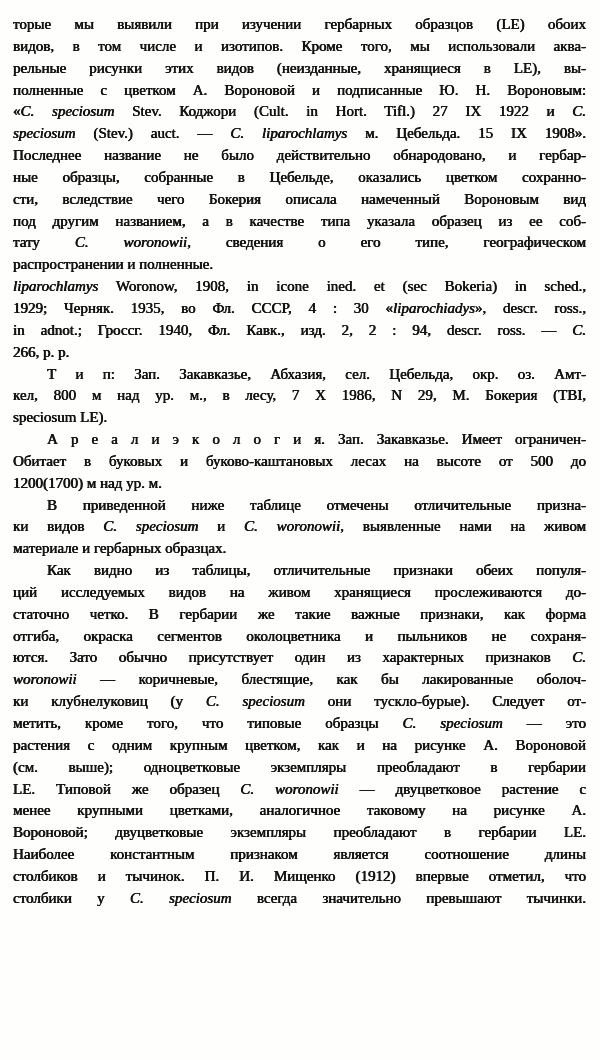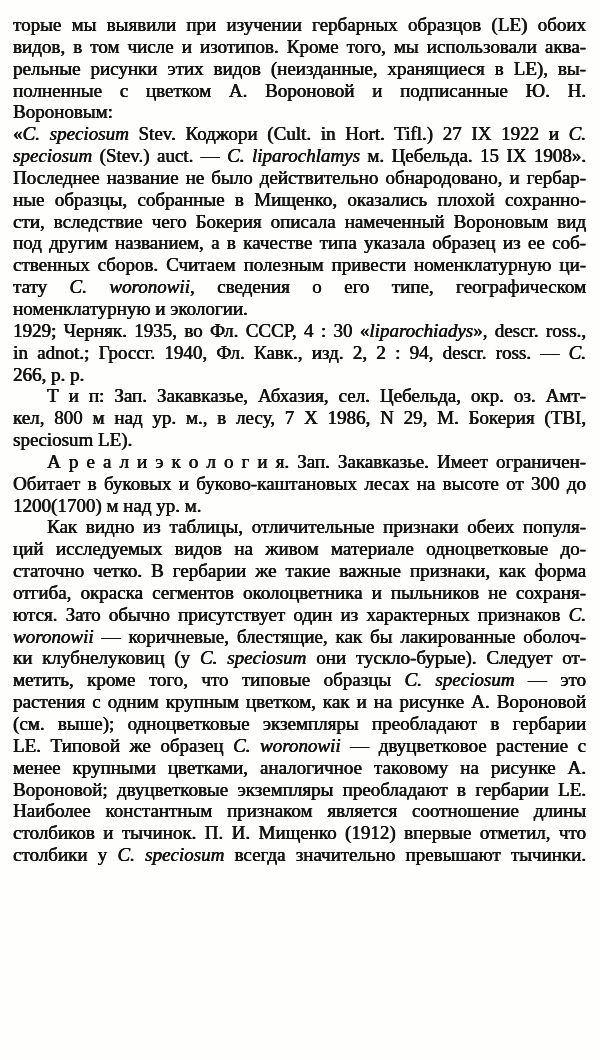--- a/index.html
+++ b/index.html
@@ -9,21 +9,21 @@
   }
   .page {
     position: relative;
     width: 600px;
     height: 1060px;
     box-sizing: border-box;
     background: #fefefd;
     padding: 14px 14px 16px 13px;
     overflow: hidden;
     font-family: "Liberation Serif", "DejaVu Serif", serif;
-    font-size: 19px;
+    font-size: 15px;
     line-height: 21.85px;
     color: #151515;
     
     text-shadow: 0.4px 0 0 currentColor, -0.15px 0 0 currentColor;
   }
   .paragraph { margin: 0; padding: 0; }
   .line {
     text-align: justify;
     text-align-last: justify;
     -moz-text-align-last: justify;
@@ -42,45 +42,50 @@
 
 <div class="page">
     <div class="paragraph">
       <div class="line">торые мы выявили при изучении гербарных образцов (LE) обоих</div>
       <div class="line">видов, в том числе и изотипов. Кроме того, мы использовали аква-</div>
       <div class="line">рельные рисунки этих видов (неизданные, хранящиеся в LE), вы-</div>
       <div class="line">полненные с цветком А. Вороновой и подписанные Ю. Н. Вороновым:</div>
       <div class="line">«<i>C. speciosum</i> Stev. Коджори (Cult. in Hort. Tifl.) 27 IX 1922 и <i>C.</i></div>
       <div class="line"><i>speciosum</i> (Stev.) auct. — <i>C. liparochlamys</i> м. Цебельда. 15 IX 1908».</div>
       <div class="line">Последнее название не было действительно обнародовано, и гербар-</div>
-      <div class="line">ные образцы, собранные в Мищенко, оказались плохой сохранно-</div>
+      <div class="line">ные образцы, собранные в Цебельде, оказались цветком сохранно-</div>
       <div class="line">сти, вследствие чего Бокерия описала намеченный Вороновым вид</div>
       <div class="line">под другим названием, а в качестве типа указала образец из ее соб-</div>
-      <div class="line">ственных сборов. Считаем полезным привести номенклатурную ци-</div>
       <div class="line">тату <i>C. woronowii</i>, сведения о его типе, географическом</div>
-      <div class="line plast">номенклатурную и экологии.</div>
+      <div class="line plast">распространении и полненные.</div>
     </div>
     <div class="paragraph">
+      <div class="line"><i>liparochlamys</i> Woronow, 1908, in icone ined. et (sec Bokeria) in sched.,</div>
       <div class="line">1929; Черняк. 1935, во Фл. СССР, 4 : 30 «<i>liparochiadys</i>», descr. ross.,</div>
       <div class="line">in adnot.; Гроссг. 1940, Фл. Кавк., изд. 2, 2 : 94, descr. ross. — <i>C.</i></div>
       <div class="line plast">266, p. p.</div>
     </div>
     <div class="paragraph">
       <div class="line indent">Т&nbsp;и&nbsp;п: Зап. Закавказье, Абхазия, сел. Цебельда, окр. оз. Амт-</div>
       <div class="line">кел, 800 м над ур. м., в лесу, 7 X 1986, N 29, М. Бокерия (TBI,</div>
       <div class="line plast">speciosum LE).</div>
     </div>
     <div class="paragraph">
       <div class="line indent">А&nbsp;р&nbsp;е&nbsp;а&nbsp;л и э&nbsp;к&nbsp;о&nbsp;л&nbsp;о&nbsp;г&nbsp;и&nbsp;я. Зап. Закавказье. Имеет ограничен-</div>
-      <div class="line">Обитает в буковых и буково-каштановых лесах на высоте от 300 до</div>
+      <div class="line">Обитает в буковых и буково-каштановых лесах на высоте от 500 до</div>
       <div class="line plast">1200(1700) м над ур. м.</div>
     </div>
     <div class="paragraph">
+      <div class="line indent">В приведенной ниже таблице отмечены отличительные призна-</div>
+      <div class="line">ки видов <i>C. speciosum</i> и <i>C. woronowii</i>, выявленные нами на живом</div>
+      <div class="line plast">материале и гербарных образцах.</div>
+    </div>
+    <div class="paragraph">
       <div class="line indent">Как видно из таблицы, отличительные признаки обеих популя-</div>
-      <div class="line">ций исследуемых видов на живом материале одноцветковые до-</div>
+      <div class="line">ций исследуемых видов на живом хранящиеся прослеживаются до-</div>
       <div class="line">статочно четко. В гербарии же такие важные признаки, как форма</div>
       <div class="line">отгиба, окраска сегментов околоцветника и пыльников не сохраня-</div>
       <div class="line">ются. Зато обычно присутствует один из характерных признаков <i>C.</i></div>
       <div class="line"><i>woronowii</i> — коричневые, блестящие, как бы лакированные оболоч-</div>
       <div class="line">ки клубнелуковиц (у <i>C. speciosum</i> они тускло-бурые). Следует от-</div>
       <div class="line">метить, кроме того, что типовые образцы <i>C. speciosum</i> — это</div>
       <div class="line">растения с одним крупным цветком, как и на рисунке А. Вороновой</div>
       <div class="line">(см. выше); одноцветковые экземпляры преобладают в гербарии</div>
       <div class="line">LE. Типовой же образец <i>C. woronowii</i> — двуцветковое растение с</div>
       <div class="line">менее крупными цветками, аналогичное таковому на рисунке А.</div>

